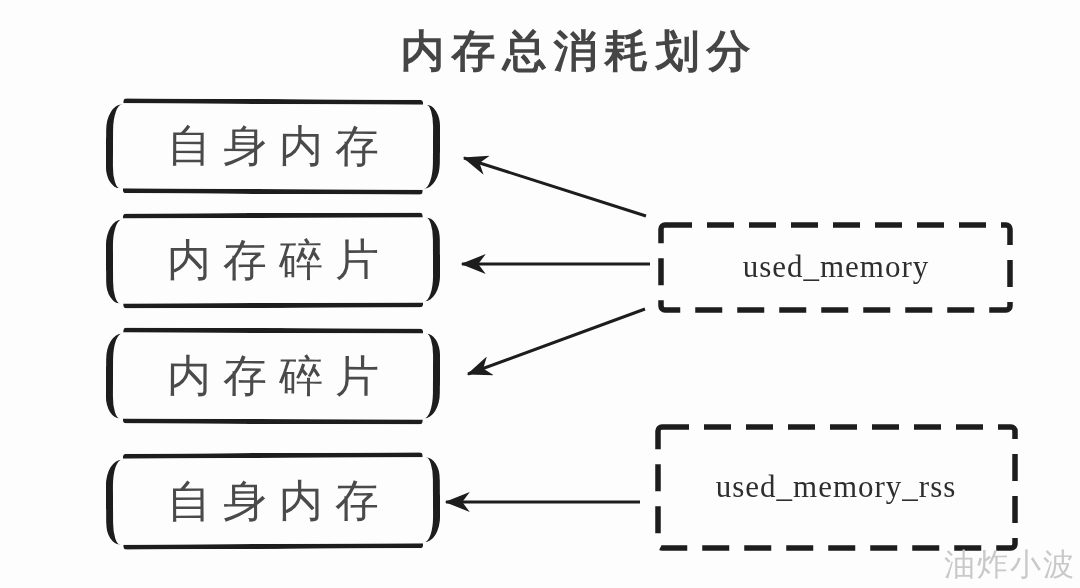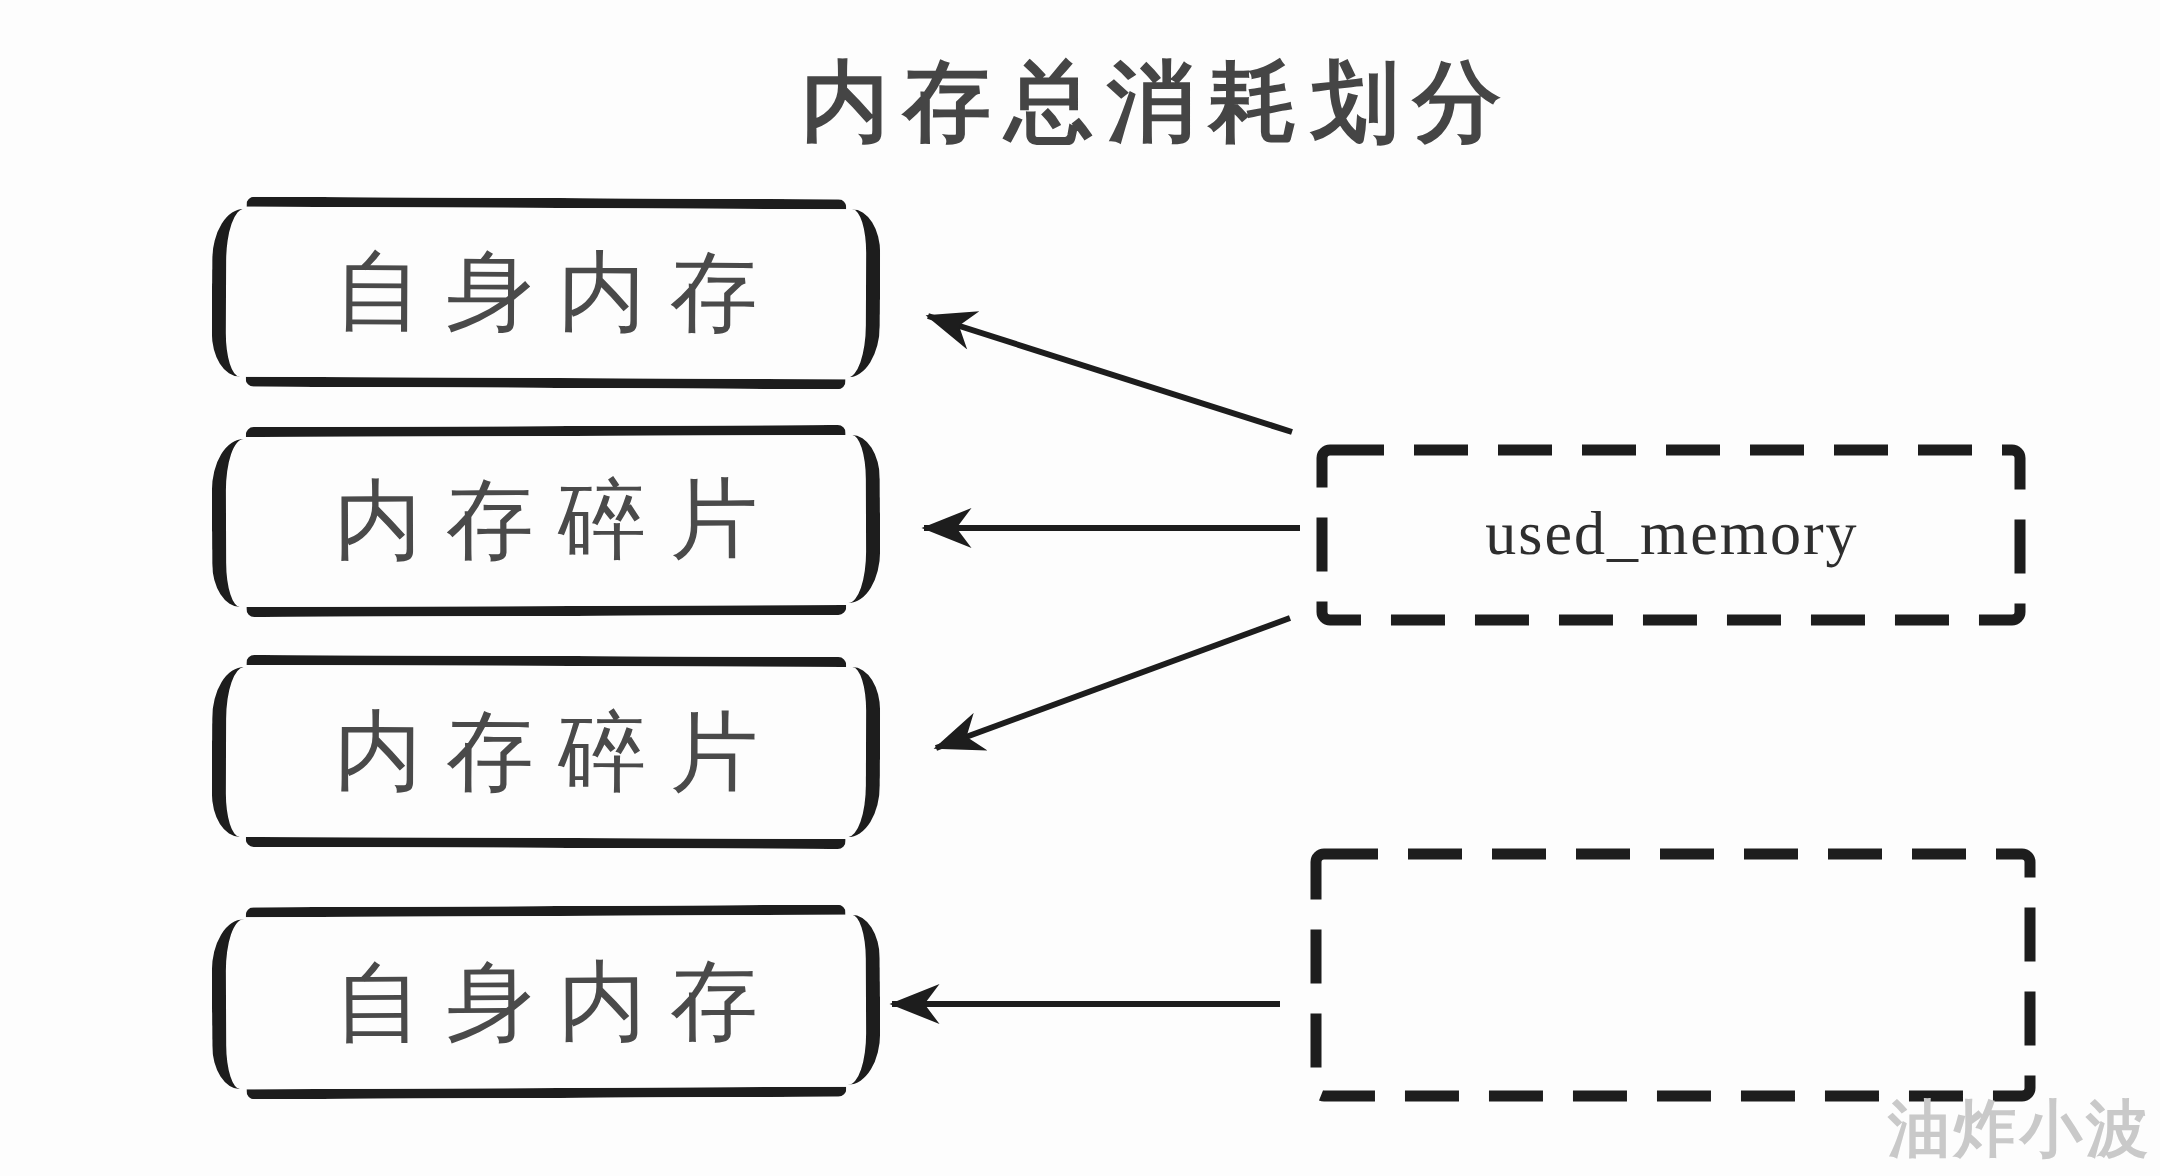--- a/index.html
+++ b/index.html
@@ -91,21 +91,21 @@
     position:absolute;
     top:0; left:0;
     pointer-events:none;
   }
   .watermark{
     position:absolute;
     right:4px; bottom:2px;
     font-size:31px;
     letter-spacing:2px;
     color:var(--watermark);
-    font-weight:700;
+    font-weight:400;
   }
 </style>
 </head>
 <body>
 
 <div class="canvas">
 
   <div class="title">内存总消耗划分</div>
 
   <div class="solid-box box-1">
@@ -118,20 +118,21 @@
     <span class="zh">内存碎片</span>
   </div>
   <div class="solid-box box-4">
     <span class="zh">自身内存</span>
   </div>
 
   <div class="metric-label metric-1">
     <span>used_memory</span>
   </div>
   <div class="metric-label metric-2">
+    <span>used_memory_rss</span>
   </div>
 
   <svg class="overlay" width="1080" height="588" viewBox="0 0 1080 588">
     <defs>
       <marker id="ah" viewBox="0 0 10 8" refX="9.5" refY="4" markerWidth="26" markerHeight="20" markerUnits="userSpaceOnUse" orient="auto">
         <path d="M10,4 L0,0 L3,4 L0,8 Z" fill="#1d1d1d"></path>
       </marker>
     </defs>
 
     <rect x="661" y="225" width="349" height="85" rx="4" fill="none" stroke="#1d1d1d" stroke-width="5.5" stroke-dasharray="27 15"></rect>

